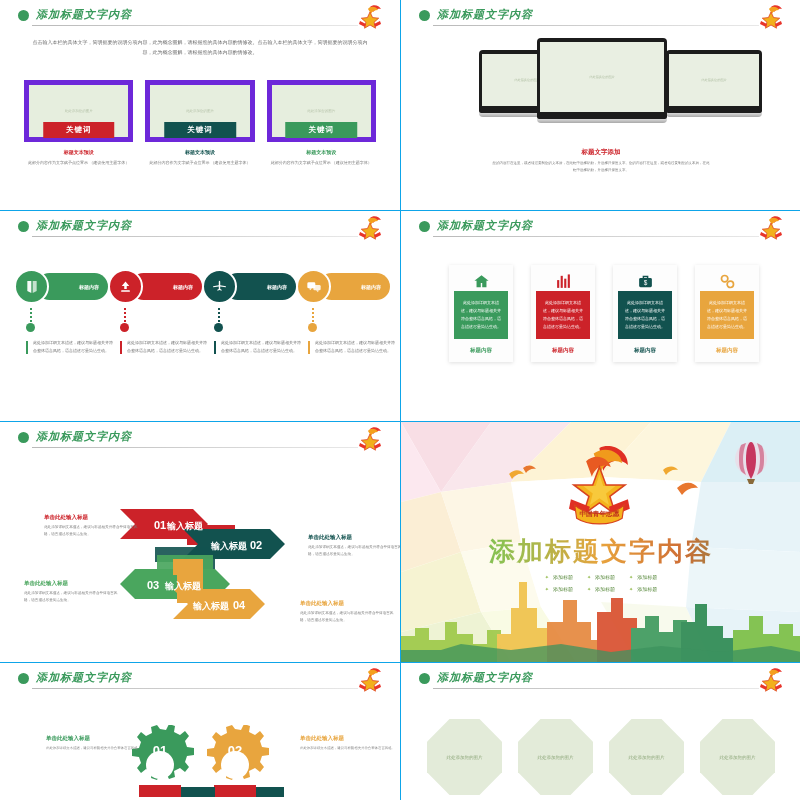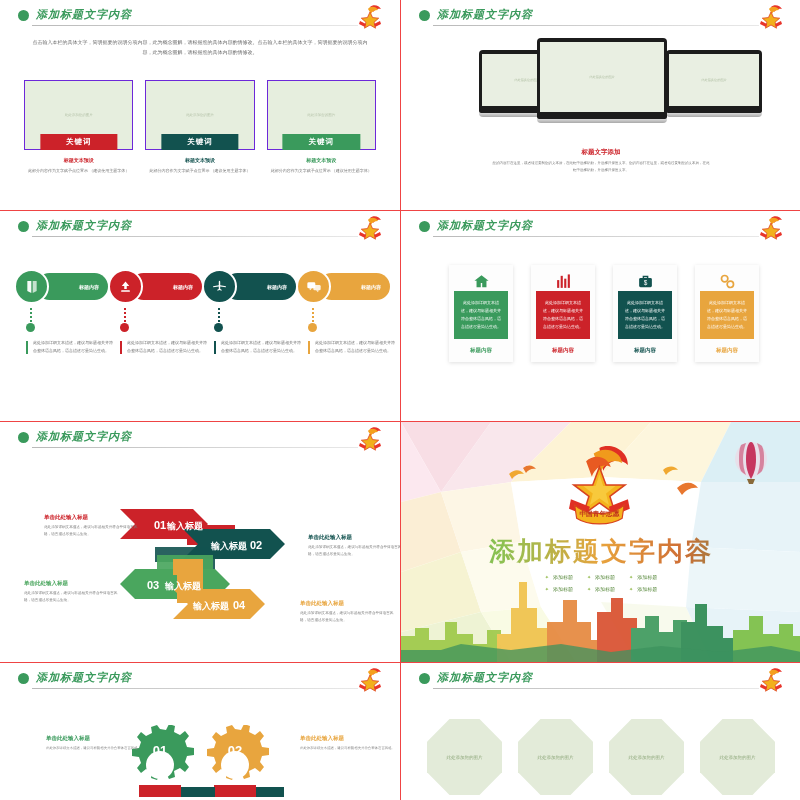--- a/index.html
+++ b/index.html
@@ -2,21 +2,21 @@
 <html><head>
 <meta charset="utf-8">
 <style>
   * { box-sizing: border-box; margin:0; padding:0; }
   html,body { width:800px; height:800px; background:#ffffff; font-family:"Liberation Sans","DejaVu Sans",sans-serif; }
   .grid {
     width:800px; height:800px;
     display:grid;
     grid-template-columns:400px 400px;
     grid-template-rows:210px 210px 240px 140px;
-    background:#ef4444;
+    background:#0ea5e9;
     gap:1px;
   }
   .slide { position:relative; background:#ffffff; overflow:hidden; }
 
   
   .hdr { position:absolute; left:18px; top:8px; right:14px; height:26px; }
   .hdr .dot {
     position:absolute; left:0; top:2px; width:11px; height:11px; border-radius:50%;
     background:#3a9a5c;
   }
@@ -33,21 +33,21 @@
   .emblem-sm { position:absolute; right:0px; top:-4px; width:32px; height:28px; }
 
   
   .s1-intro {
     position:absolute; left:28px; right:28px; top:38px;
     font-size:5px; line-height:1.9; color:#6a6a6a; text-align:center;
   }
   .s1-cards { position:absolute; left:24px; right:24px; top:80px; display:flex; gap:12px; }
   .s1-card { flex:1; }
   .s1-img {
-    height:70px; background:#e6eede; border:1px solid #6d28d9;
+    height:62px; background:#e6eede; border:5px solid #6d28d9;
     position:relative;
   }
   .s1-img span {
     position:absolute; left:0; right:0; top:50%; transform:translateY(-50%);
     text-align:center; font-size:3.5px; color:#b7c4ab;
   }
   .s1-kw {
     position:absolute; left:50%; transform:translateX(-50%);
     bottom:-1px; width:72%; text-align:center;
     color:#fff; font-size:7.5px; font-weight:bold; padding:3px 0;

